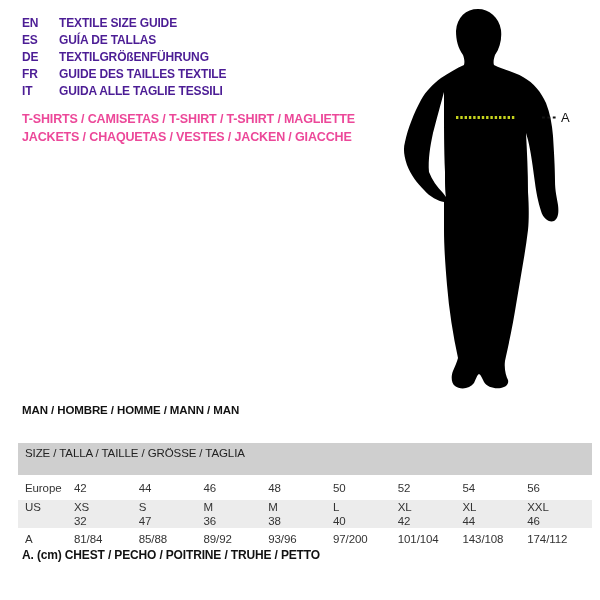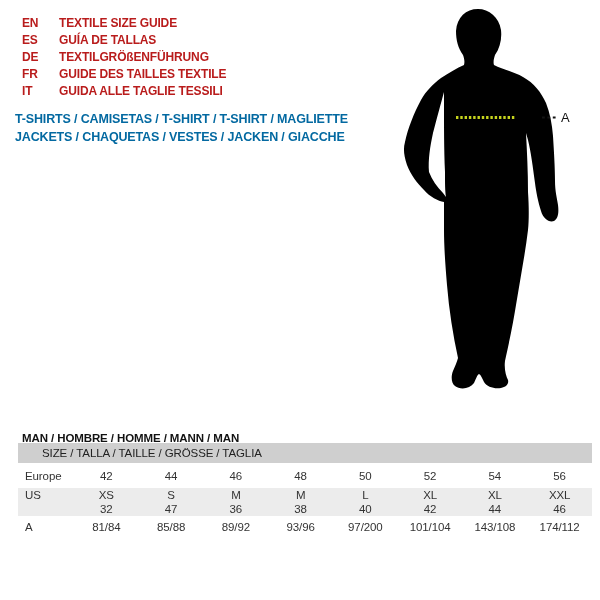--- a/index.html
+++ b/index.html
@@ -6,38 +6,38 @@
   body{
     width:600px;height:600px;position:relative;overflow:hidden;
     background:#fff;
     font-family:"Liberation Sans", sans-serif;
     -webkit-font-smoothing:antialiased;
   }
   .page{position:absolute;inset:0;background:#fff}
 
   
   .lang-list{position:absolute;left:22px;top:15px}
-  .lang-row{display:flex;font-weight:bold;font-size:12px;line-height:17px;color:#b91c1c;letter-spacing:-0.15px}
+  .lang-row{display:flex;font-weight:bold;font-size:12px;line-height:17px;color:#4c1d95;letter-spacing:-0.15px}
   .lang-code{width:37px;flex:0 0 37px}
 
   
-  .categories{position:absolute;left:15px;top:111px;font-weight:bold;font-size:12.5px;line-height:17.5px;color:#0369a1;letter-spacing:-0.15px}
+  .categories{position:absolute;left:22px;top:111px;font-weight:bold;font-size:12.5px;line-height:17.5px;color:#ec4899;letter-spacing:-0.15px}
 
   
   .figure-svg{position:absolute;left:400px;top:0;width:180px;height:405px}
   .measure-a{position:absolute;left:561px;top:110px;font-size:13px;color:#121212;font-weight:normal}
 
   
-  .section-title{position:absolute;left:22px;top:432px;font-size:11.5px;font-weight:bold;color:#121212;letter-spacing:-0.1px}
+  .section-title{position:absolute;left:22px;top:404px;font-size:11.5px;font-weight:bold;color:#121212;letter-spacing:-0.1px}
 
   
   .size-table{position:absolute;left:18px;top:443px;width:574px;font-size:11.5px;color:#333;letter-spacing:-0.1px}
-  .t-header{height:20px;line-height:20px;background:var(--header_bar,#cfcfcf);padding-left:24px;color:#222;font-size:11.5px}
+  .t-header{height:32px;line-height:20px;background:var(--header_bar,#cfcfcf);padding-left:7px;color:#222;font-size:11.5px}
   .t-row{display:grid;grid-template-columns:56px repeat(8,1fr);align-items:center}
-  .t-row .cell{text-align:center}
+  .t-row .cell{text-align:left}
   .t-row .label{text-align:left;padding-left:7px}
   .r1{height:25px}
   .r2{height:14px;background:var(--stripe,#ececec)}
   .r3{height:14px;background:var(--stripe,#ececec)}
   .r4{height:22px}
 
   
   .footnote{position:absolute;left:22px;top:548px;font-size:12px;font-weight:bold;color:#121212;letter-spacing:-0.15px}
 </style>
 </head>
@@ -171,14 +171,15 @@
       <span class="cell">85/88</span>
       <span class="cell">89/92</span>
       <span class="cell">93/96</span>
       <span class="cell">97/200</span>
       <span class="cell">101/104</span>
       <span class="cell">143/108</span>
       <span class="cell">174/112</span>
     </div>
   </div>
 
+  <div class="footnote">A. (cm) CHEST / PECHO / POITRINE / TRUHE / PETTO</div>
 
 </div>
 
 </body></html>

